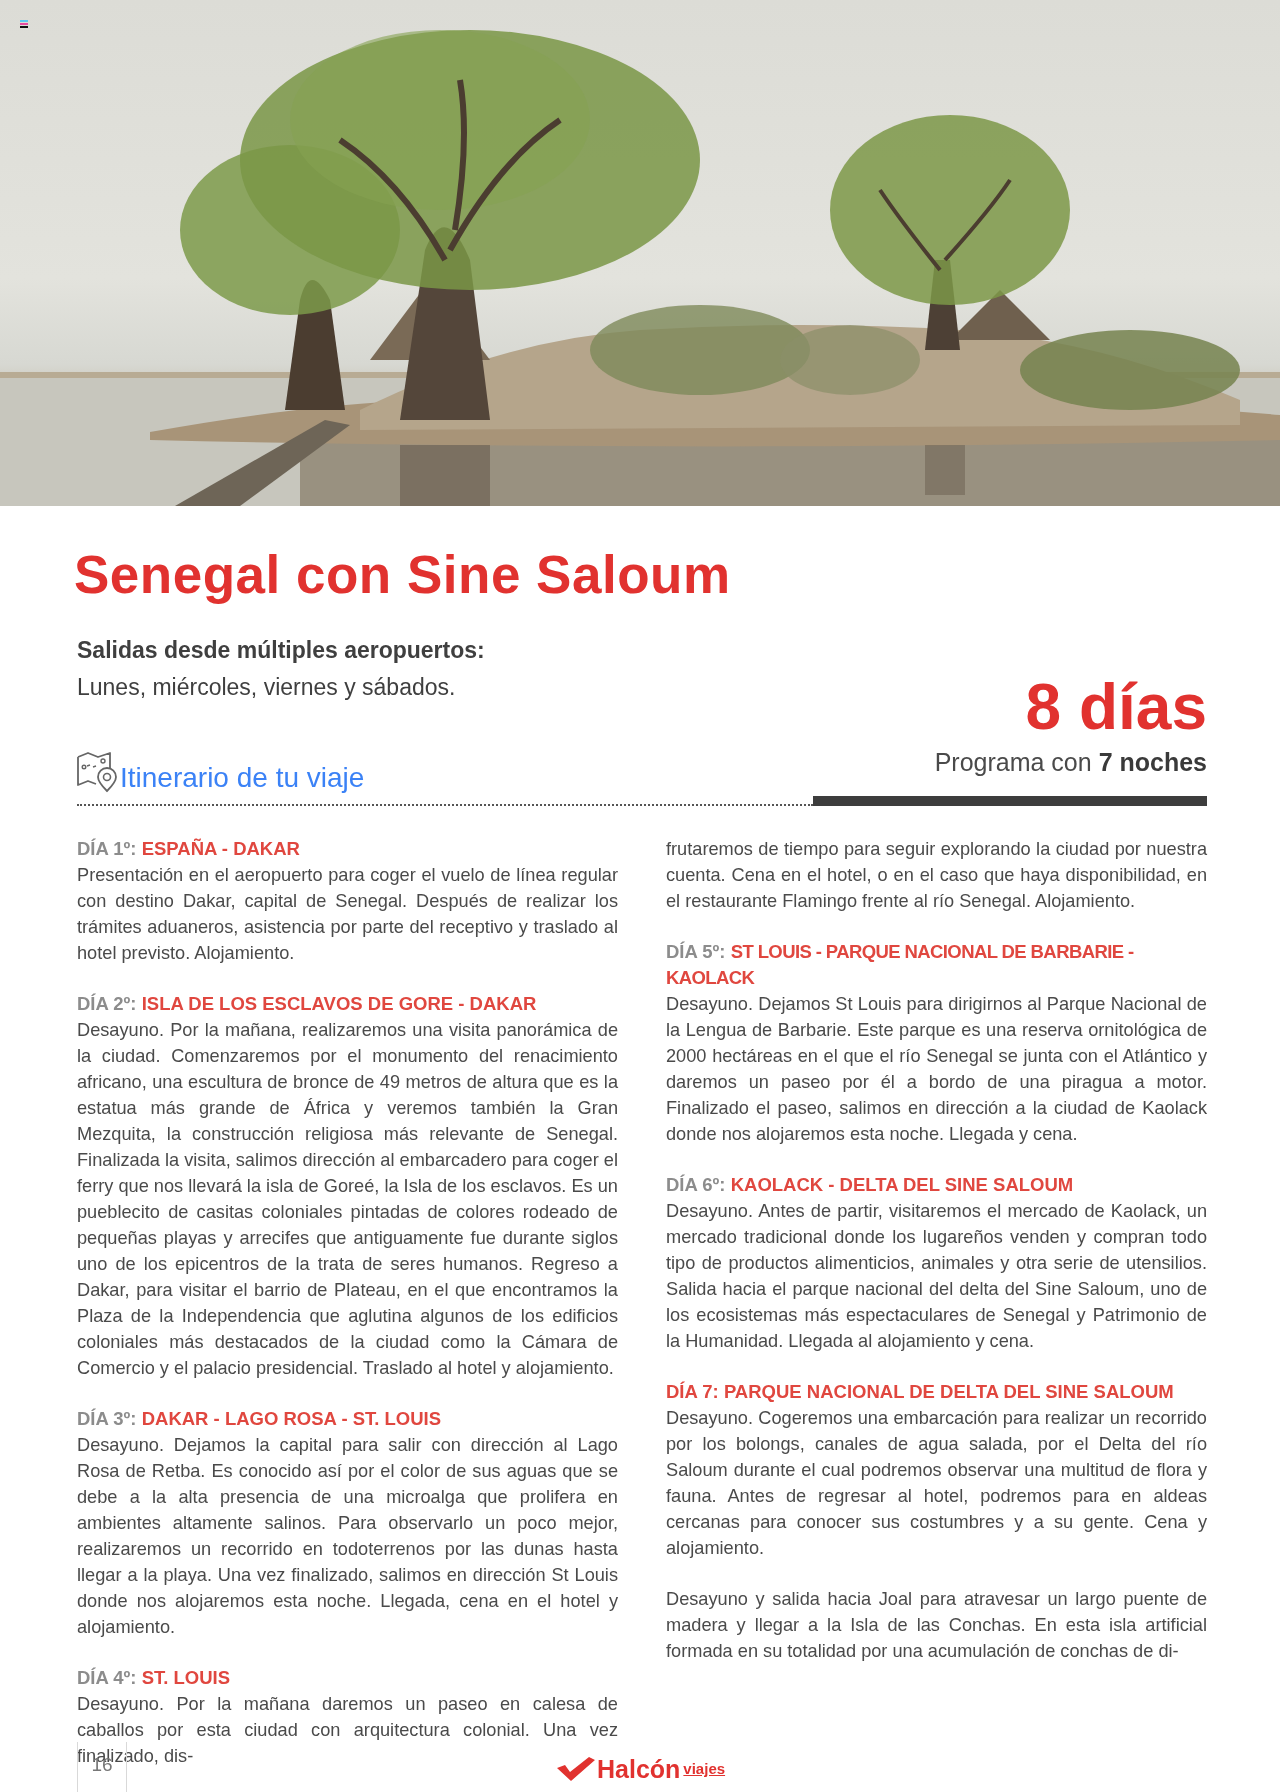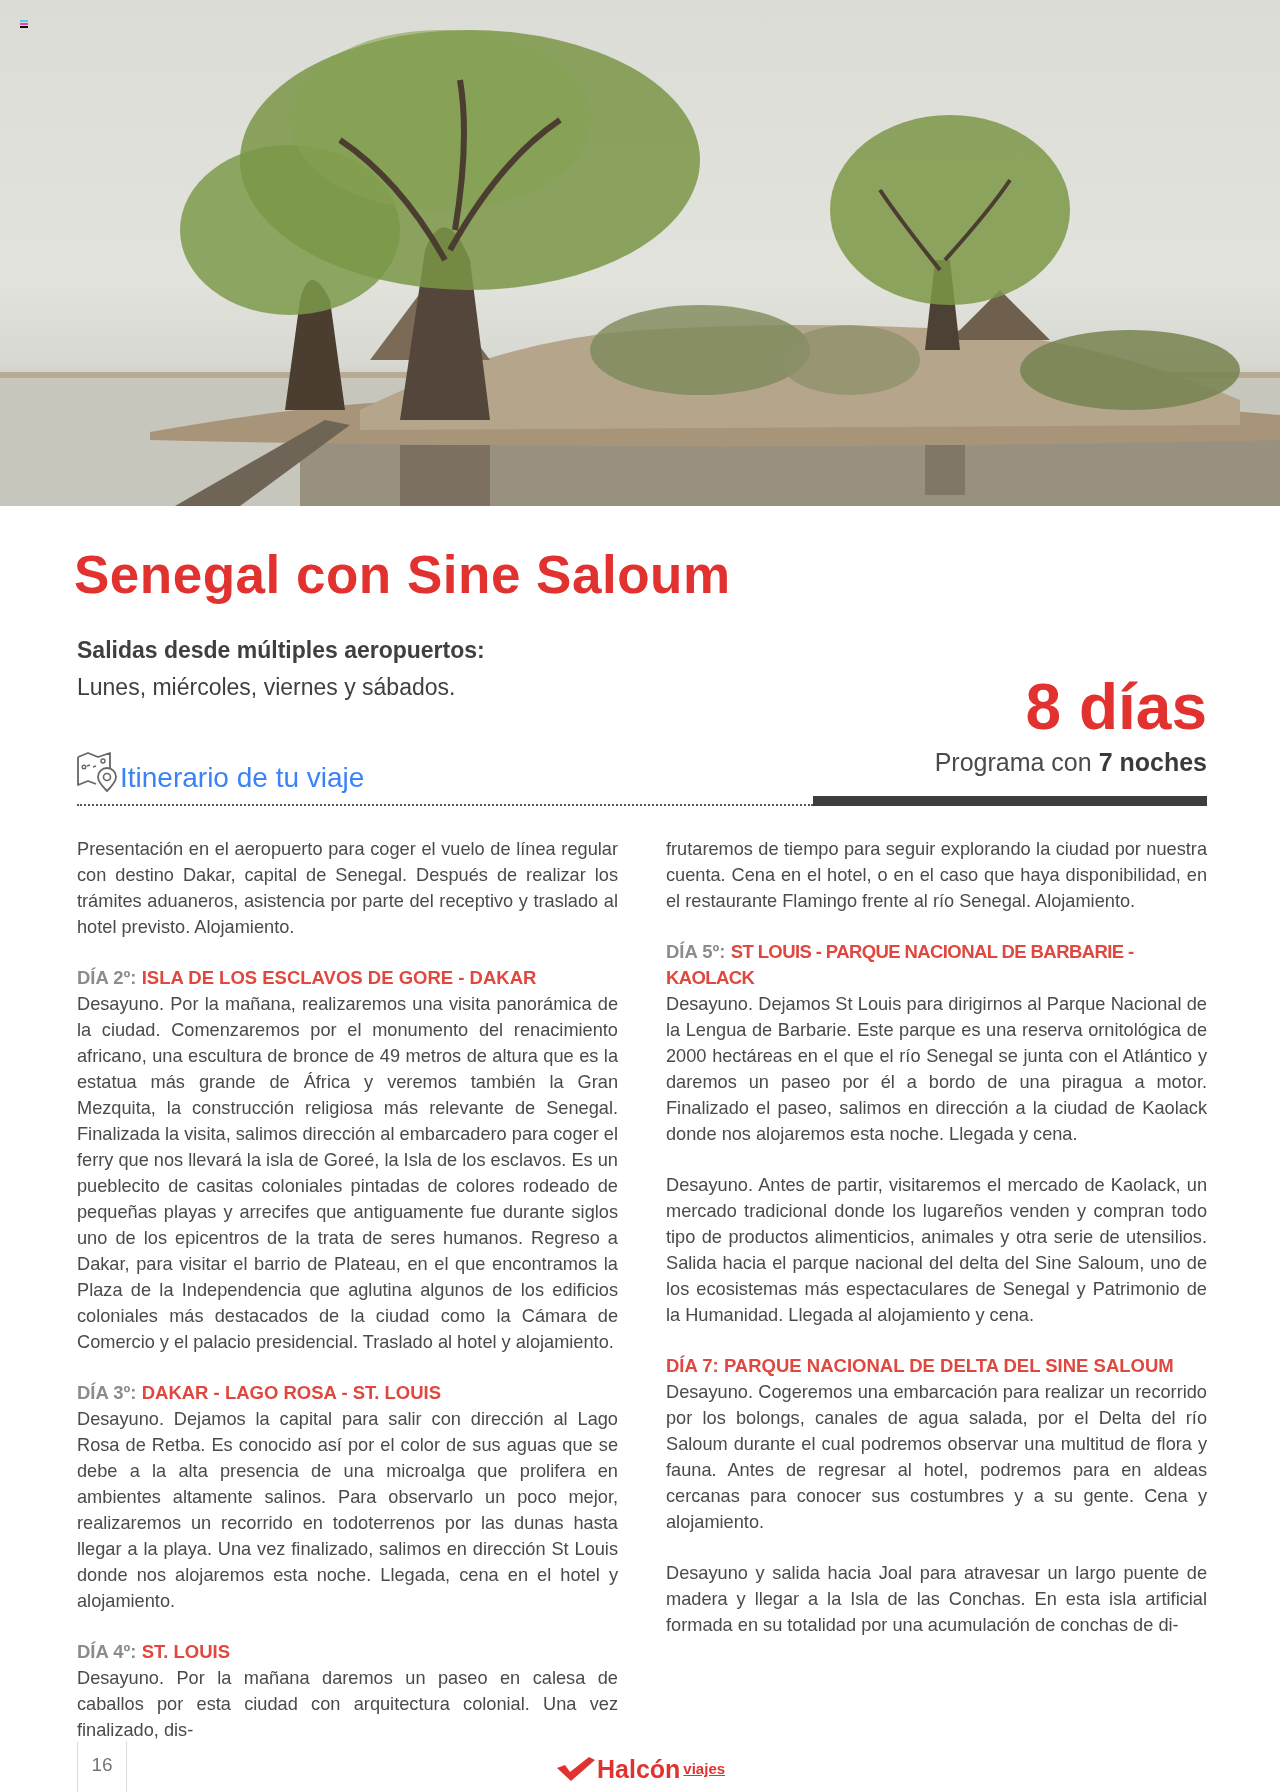--- a/index.html
+++ b/index.html
@@ -116,20 +116,21 @@
     <circle cx="31" cy="26" r="3.5" fill="none" stroke="#666" stroke-width="1.6"></circle>
   </svg>
   <span class="itinerary-label">Itinerario de tu viaje</span>
 </div>
 
 <div class="dotted-rule"></div>
 <div class="solid-rule"></div>
 
 <div class="col left">
   <div class="day">
+    <div class="day-head"><span class="day-prefix">DÍA 1º: </span><span class="day-route">ESPAÑA - DAKAR</span></div>
     <div class="day-text">Presentación en el aeropuerto para coger el vuelo de línea regular con destino Dakar, capital de Senegal. Después de realizar los trámites aduaneros, asistencia por parte del receptivo y traslado al hotel previsto. Alojamiento.</div>
   </div>
   <div class="day">
     <div class="day-head"><span class="day-prefix">DÍA 2º: </span><span class="day-route">ISLA DE LOS ESCLAVOS DE GORE - DAKAR</span></div>
     <div class="day-text">Desayuno. Por la mañana, realizaremos una visita panorámica de la ciudad. Comenzaremos por el monumento del renacimiento africano, una escultura de bronce de 49 metros de altura que es la estatua más grande de África y veremos también la Gran Mezquita, la construcción religiosa más relevante de Senegal. Finalizada la visita, salimos dirección al embarcadero para coger el ferry que nos llevará la isla de Goreé, la Isla de los esclavos. Es un pueblecito de casitas coloniales pintadas de colores rodeado de pequeñas playas y arrecifes que antiguamente fue durante siglos uno de los epicentros de la trata de seres humanos. Regreso a Dakar, para visitar el barrio de Plateau, en el que encontramos la Plaza de la Independencia que aglutina algunos de los edificios coloniales más destacados de la ciudad como la Cámara de Comercio y el palacio presidencial. Traslado al hotel y alojamiento.</div>
   </div>
   <div class="day">
     <div class="day-head"><span class="day-prefix">DÍA 3º: </span><span class="day-route">DAKAR - LAGO ROSA - ST. LOUIS</span></div>
     <div class="day-text">Desayuno. Dejamos la capital para salir con dirección al Lago Rosa de Retba. Es conocido así por el color de sus aguas que se debe a la alta presencia de una microalga que prolifera en ambientes altamente salinos. Para observarlo un poco mejor, realizaremos un recorrido en todoterrenos por las dunas hasta llegar a la playa. Una vez finalizado, salimos en dirección St Louis donde nos alojaremos esta noche. Llegada, cena en el hotel y alojamiento.</div>
   </div>
@@ -141,20 +142,21 @@
 
 <div class="col right">
   <div class="day">
     <div class="day-text">frutaremos de tiempo para seguir explorando la ciudad por nuestra cuenta. Cena en el hotel, o en el caso que haya disponibilidad, en el restaurante Flamingo frente al río Senegal. Alojamiento.</div>
   </div>
   <div class="day">
     <div class="day-head"><span class="day-prefix">DÍA 5º: </span><span class="day-route" style="letter-spacing:-0.6px">ST LOUIS - PARQUE NACIONAL DE BARBARIE - KAOLACK</span></div>
     <div class="day-text">Desayuno. Dejamos St Louis para dirigirnos al Parque Nacional de la Lengua de Barbarie. Este parque es una reserva ornitológica de 2000 hectáreas en el que el río Senegal se junta con el Atlántico y daremos un paseo por él a bordo de una piragua a motor. Finalizado el paseo, salimos en dirección a la ciudad de Kaolack donde nos alojaremos esta noche. Llegada y cena.</div>
   </div>
   <div class="day">
+    <div class="day-head"><span class="day-prefix">DÍA 6º: </span><span class="day-route">KAOLACK - DELTA DEL SINE SALOUM</span></div>
     <div class="day-text">Desayuno. Antes de partir, visitaremos el mercado de Kaolack, un mercado tradicional donde los lugareños venden y compran todo tipo de productos alimenticios, animales y otra serie de utensilios. Salida hacia el parque nacional del delta del Sine Saloum, uno de los ecosistemas más espectaculares de Senegal y Patrimonio de la Humanidad. Llegada al alojamiento y cena.</div>
   </div>
   <div class="day">
     <div class="day-head all-red"><span class="day-prefix">DÍA 7: </span><span class="day-route">PARQUE NACIONAL DE DELTA DEL SINE SALOUM</span></div>
     <div class="day-text">Desayuno. Cogeremos una embarcación para realizar un recorrido por los bolongs, canales de agua salada, por el Delta del río Saloum durante el cual podremos observar una multitud de flora y fauna. Antes de regresar al hotel, podremos para en aldeas cercanas para conocer sus costumbres y a su gente. Cena y alojamiento.</div>
   </div>
   <div class="day">
     <div class="day-text">Desayuno y salida hacia Joal para atravesar un largo puente de madera y llegar a la Isla de las Conchas. En esta isla artificial formada en su totalidad por una acumulación de conchas de di-</div>
   </div>
 </div>

